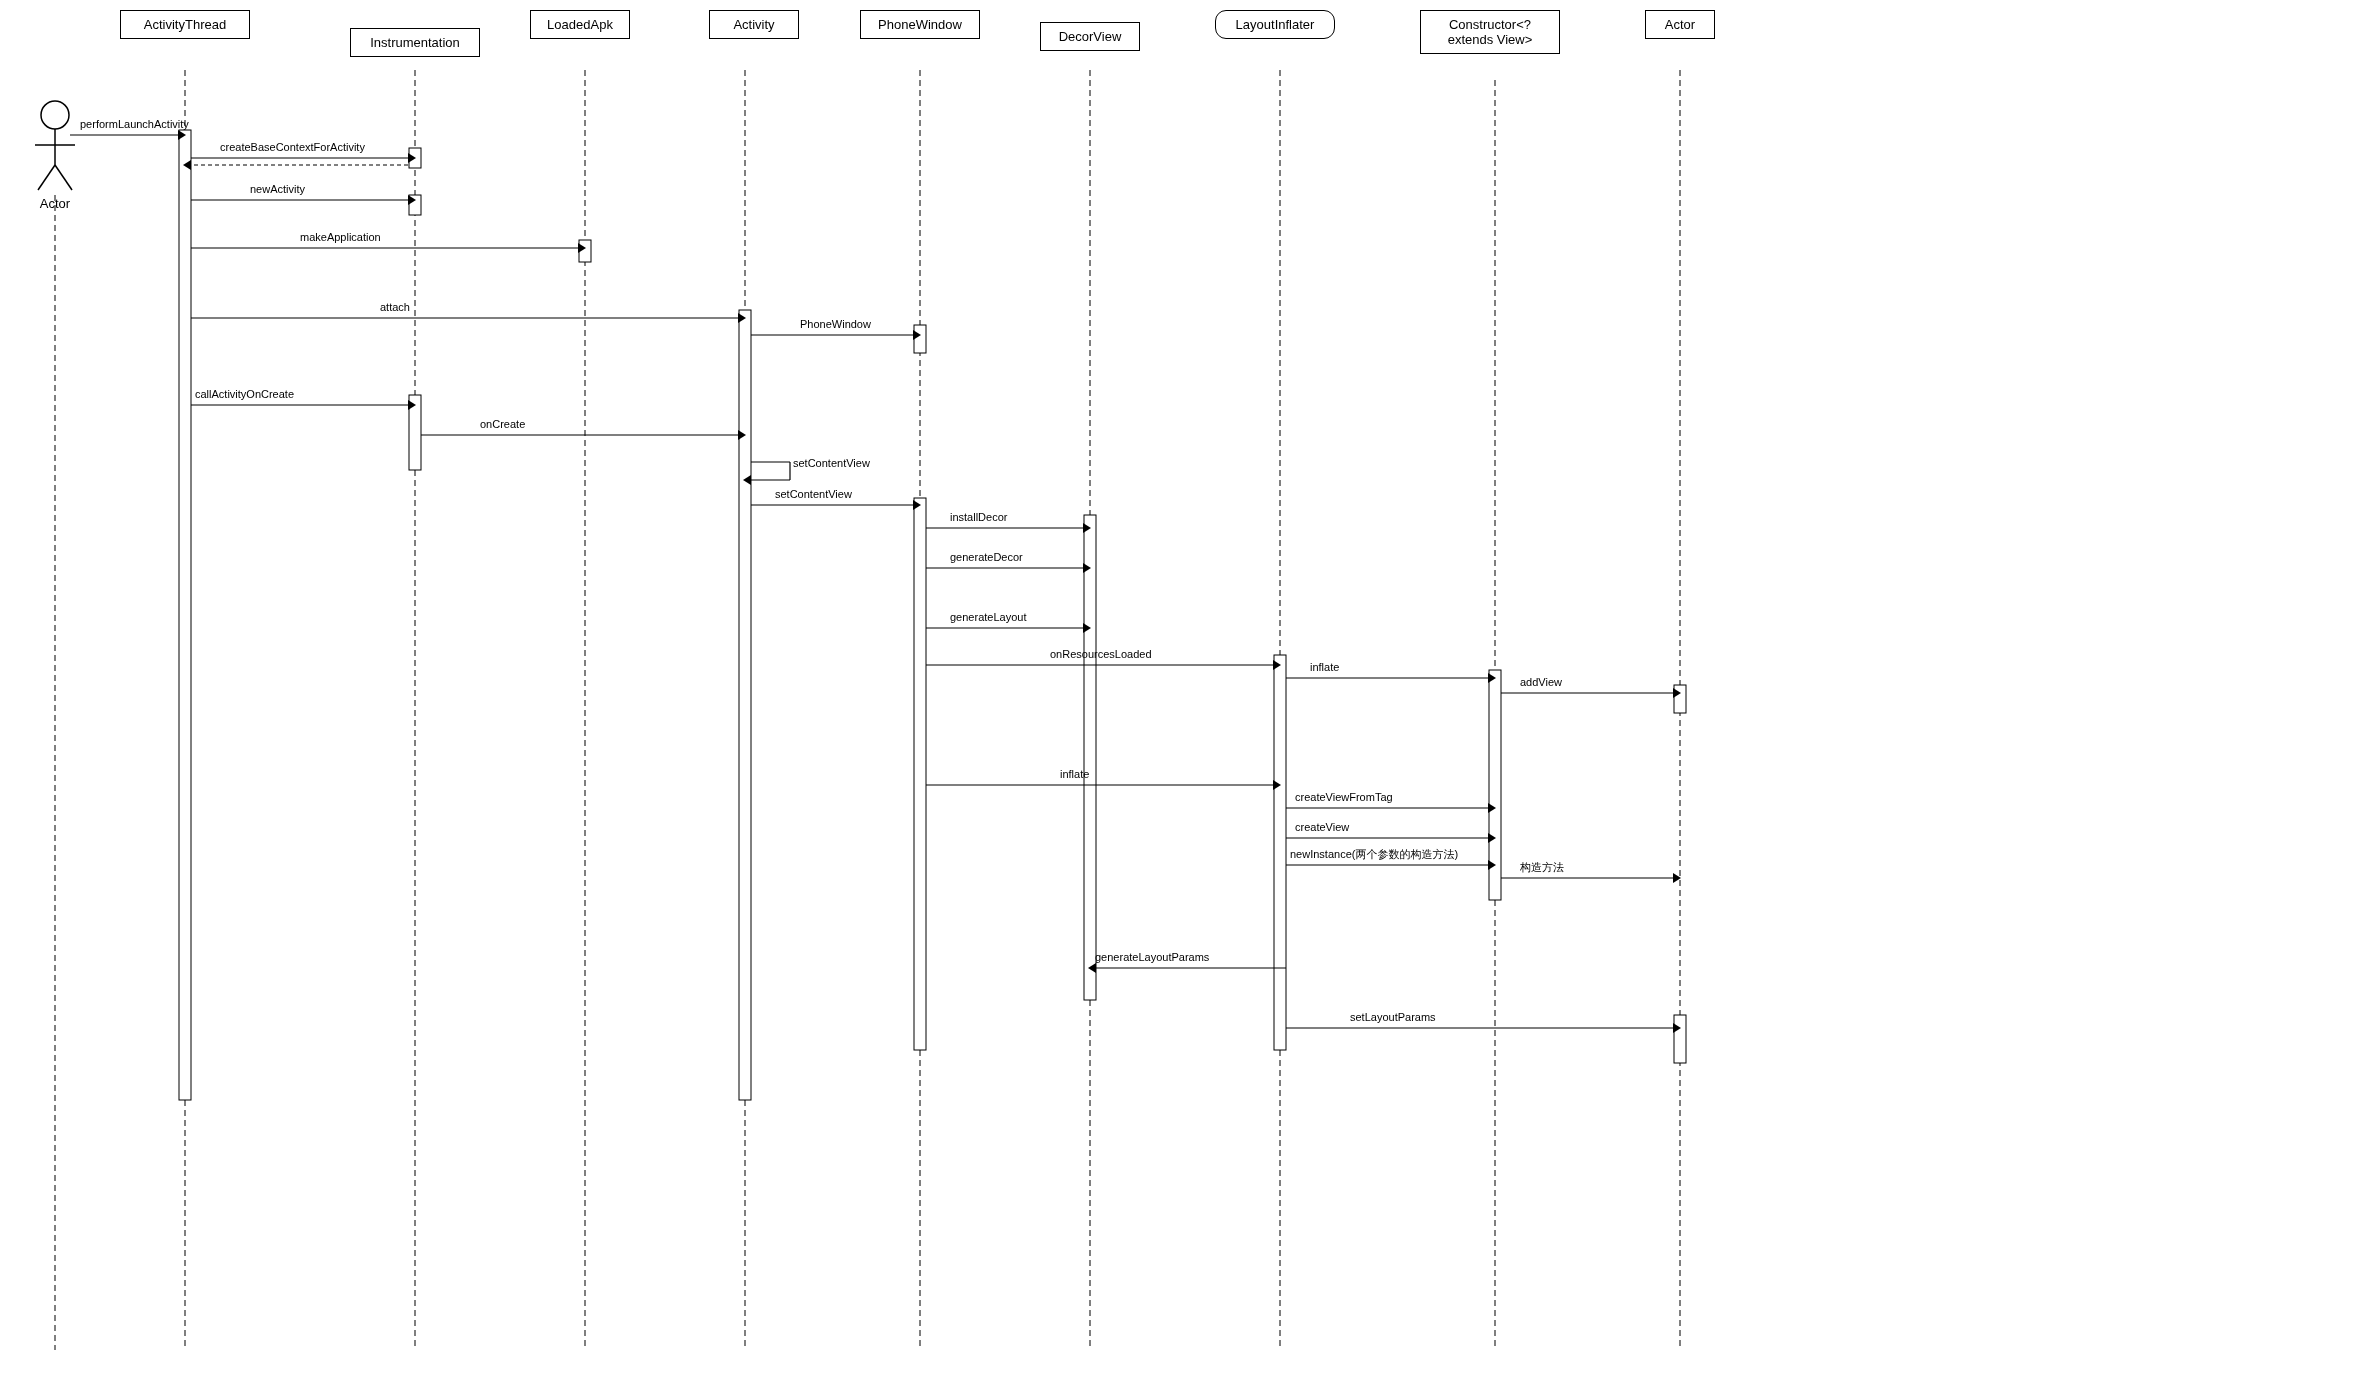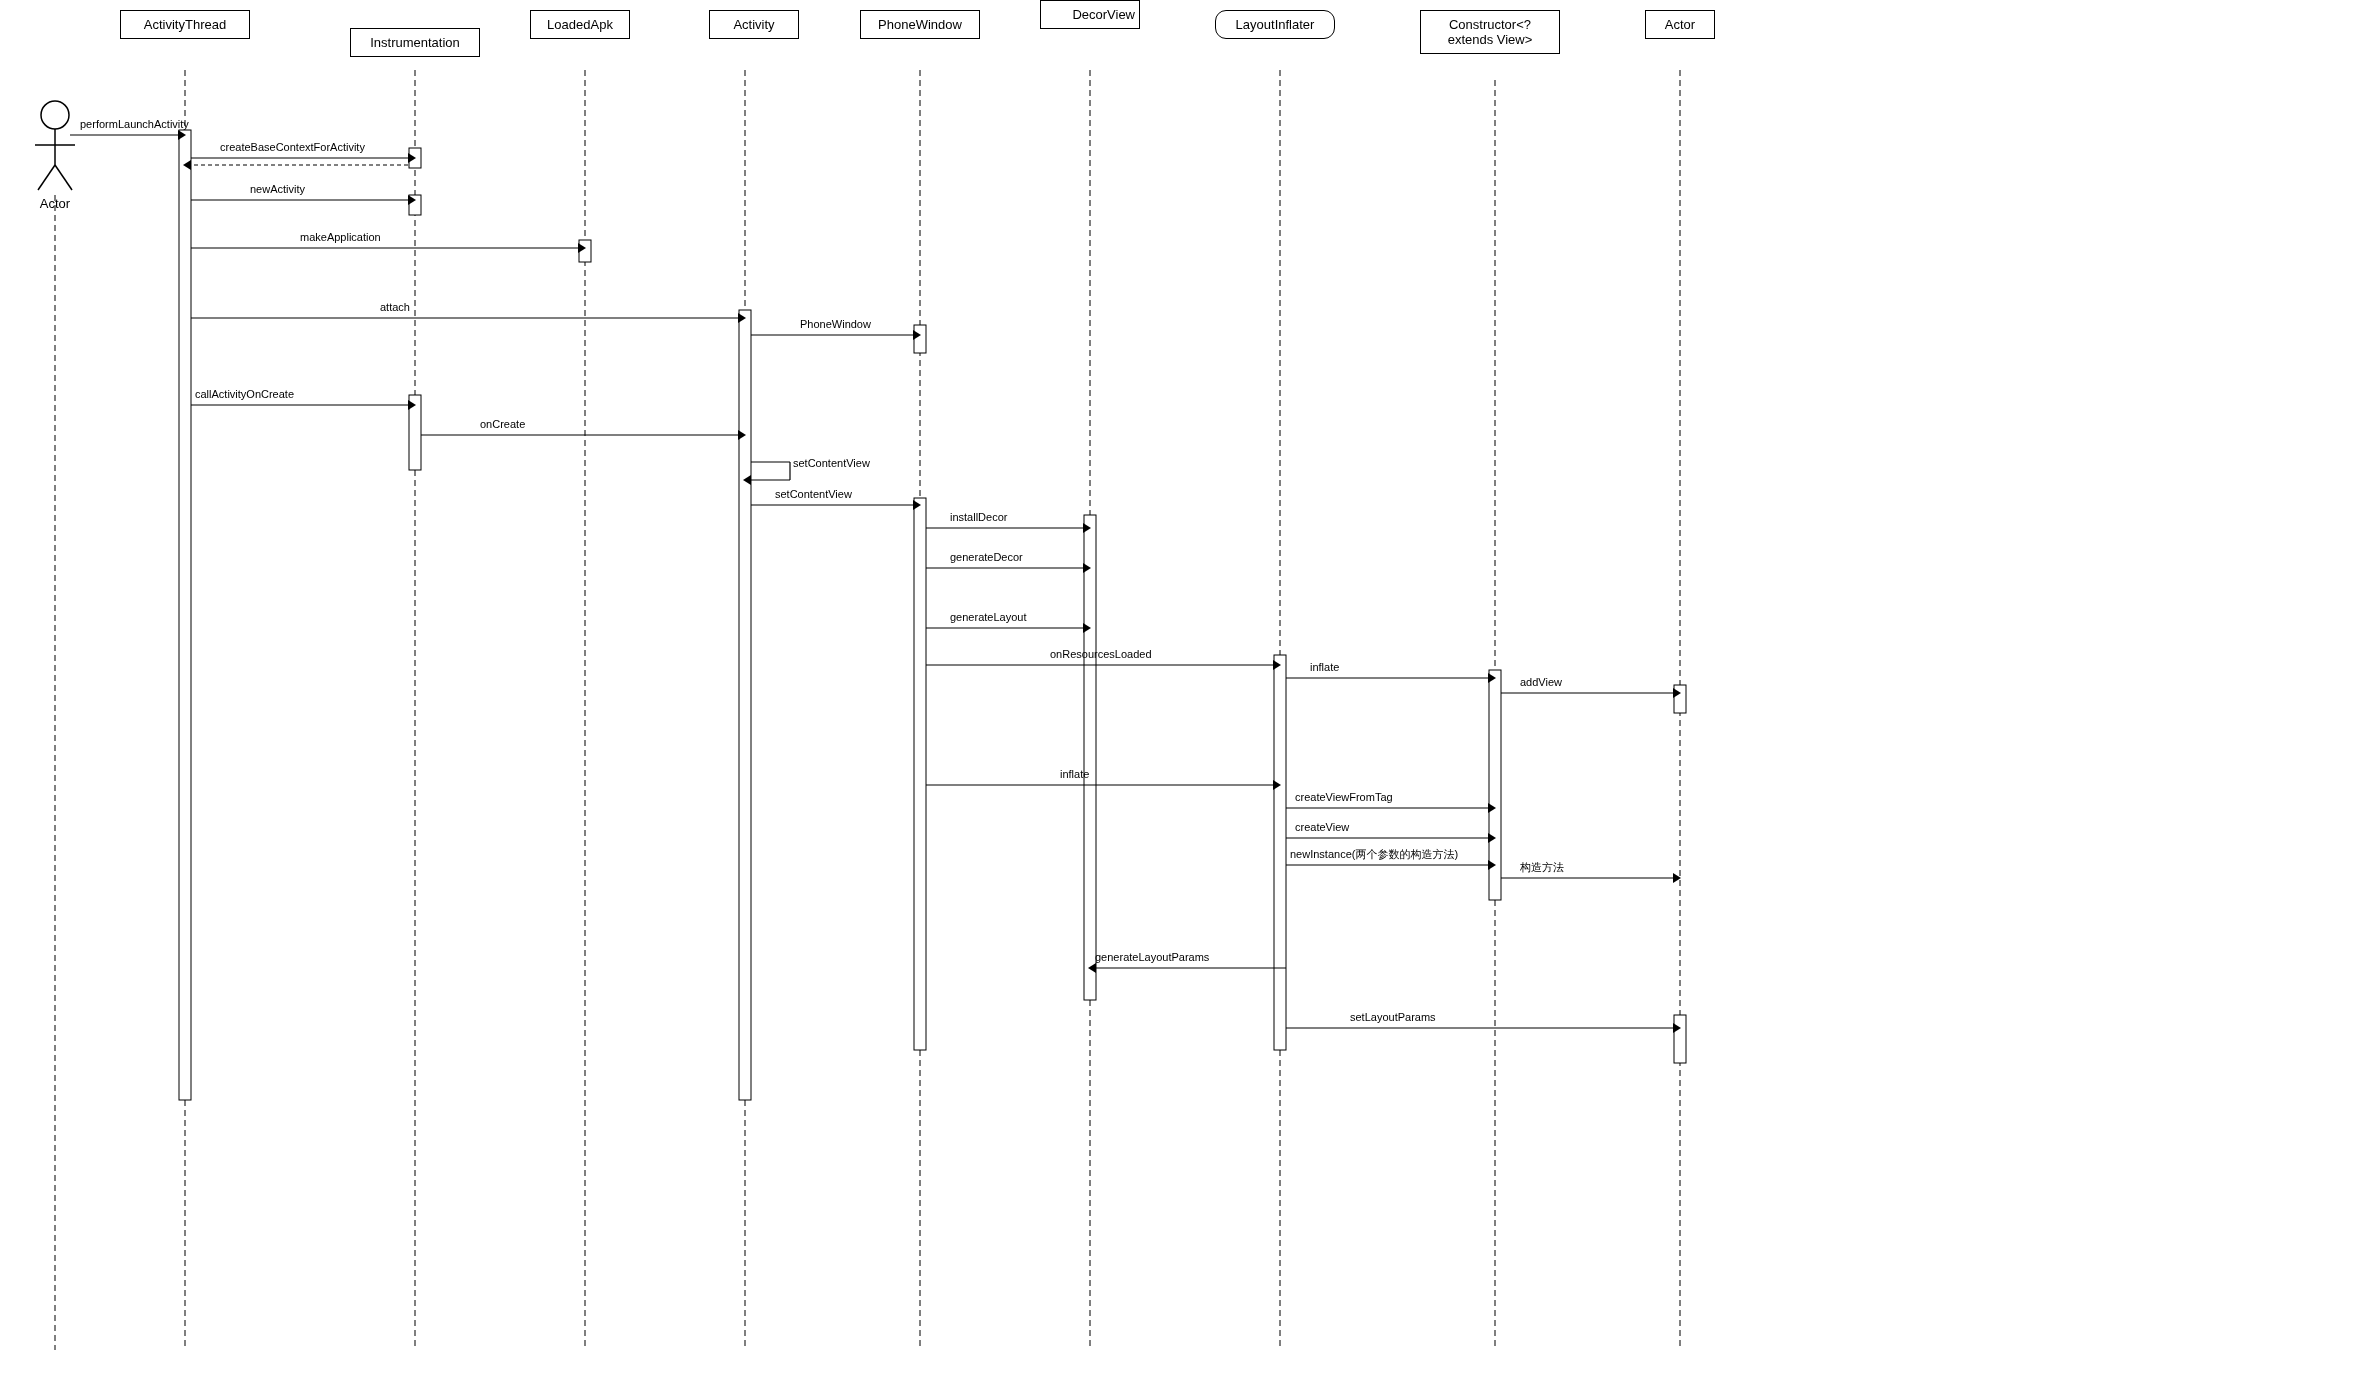--- a/index.html
+++ b/index.html
@@ -212,21 +212,21 @@
   </div>
 
   <div class="lifeline-header" style="left: 700px; top: 10px; min-width: 90px; margin-left: 9px;">
     <span>Activity</span>
   </div>
 
   <div class="lifeline-header" style="left: 860px; top: 10px; min-width: 120px;">
     <span>PhoneWindow</span>
   </div>
 
-  <div class="lifeline-header" style="left: 1040px; top: 0; min-width: 100px; text-align: right;">
+  <div class="lifeline-header" style="left: 1040px; top: 22px; min-width: 100px;">
     <span>DecorView</span>
   </div>
 
   <div class="lifeline-header" style="left: 1215px; top: 10px; min-width: 120px; border-radius: 11px;">
     <span>LayoutInflater</span>
   </div>
 
   <div class="lifeline-header" style="left: 1420px; top: 10px; min-width: 140px; text-align:center;">
     <span>Constructor&lt;?<br>extends View&gt;</span>
   </div>

